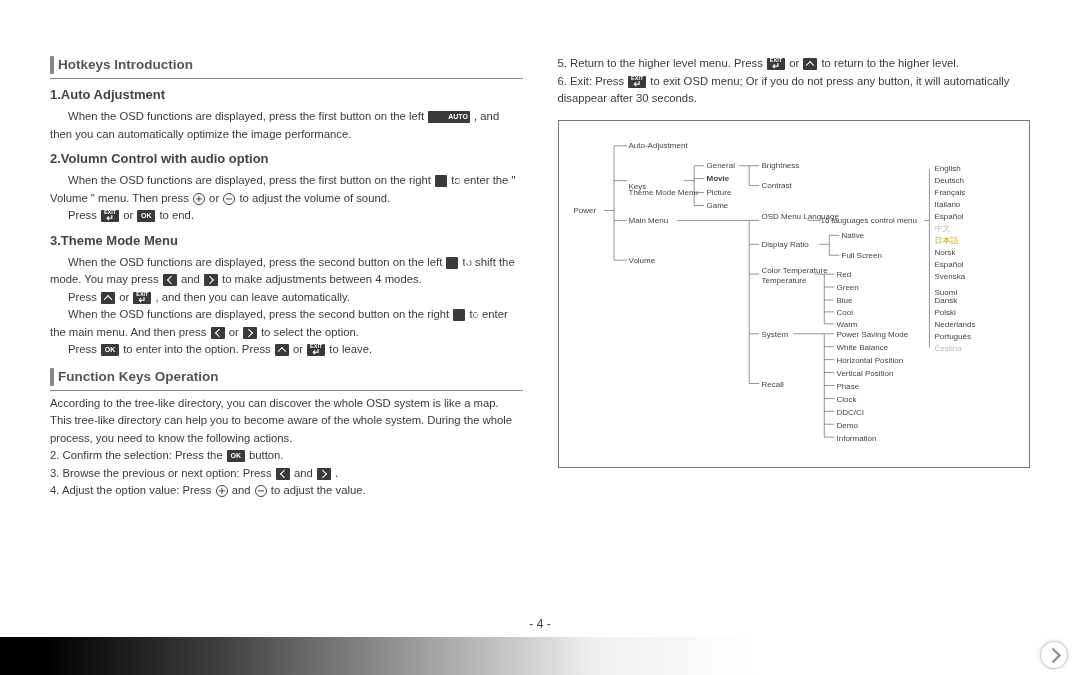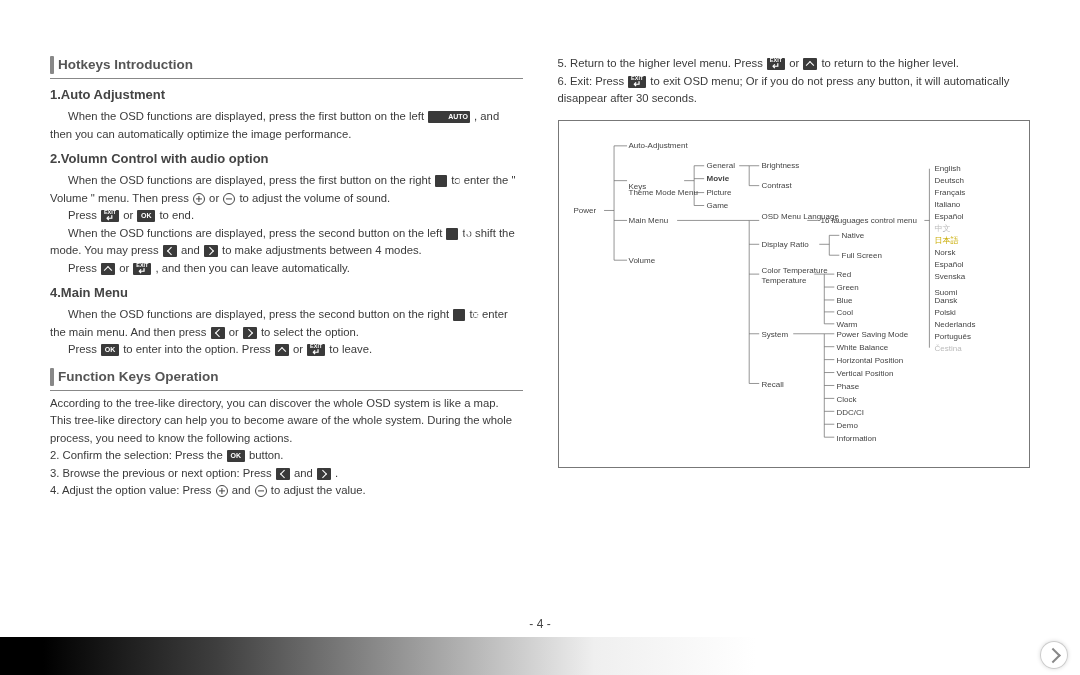--- a/index.html
+++ b/index.html
@@ -175,41 +175,41 @@
       <span> to adjust the volume of sound.</span>
     </p>
     <p class="indent-block">
       <span>Press </span>
       <span class="ic"><span class="exit-txt">EXIT</span><span class="arrow-back">↵</span></span>
       <span> or </span>
       <span class="ic">OK</span>
       <span> to end.</span>
     </p>
 
+    <div class="sub-title">3.Theme Mode Menu</div>
     <p class="para">
       <span>When the OSD functions are displayed, press the second button on the left </span>
       <span class="ic sq"><svg viewBox="0 0 12 12">
             <rect x="2" y="2" width="8" height="8" fill="none"></rect>
             <rect x="2" y="2" width="4" height="4" fill="#fff" stroke="none"></rect>
           </svg></span>
       <span> to shift the mode. You may press </span>
       <span class="chev left"></span>
       <span> and </span>
       <span class="chev right"></span>
       <span> to make adjustments between 4 modes.</span>
     </p>
     <p class="indent-block">
       <span>Press </span>
       <span class="chev up"></span>
       <span> or </span>
       <span class="ic"><span class="exit-txt">EXIT</span><span class="arrow-back">↵</span></span>
       <span> , and then you can leave automatically.</span>
     </p>
 
-    <div class="sub-title">4.Main Menu</div>
     <p class="para">
       <span>When the OSD functions are displayed, press the second button on the right </span>
       <span class="ic sq"><svg viewBox="0 0 12 12">
             <line x1="3" y1="3" x2="5" y2="3"></line>
             <line x1="6" y1="3" x2="10" y2="3"></line>
             <line x1="3" y1="6" x2="5" y2="6"></line>
             <line x1="6" y1="6" x2="10" y2="6"></line>
             <line x1="3" y1="9" x2="5" y2="9"></line>
             <line x1="6" y1="9" x2="10" y2="9"></line>
           </svg></span>

